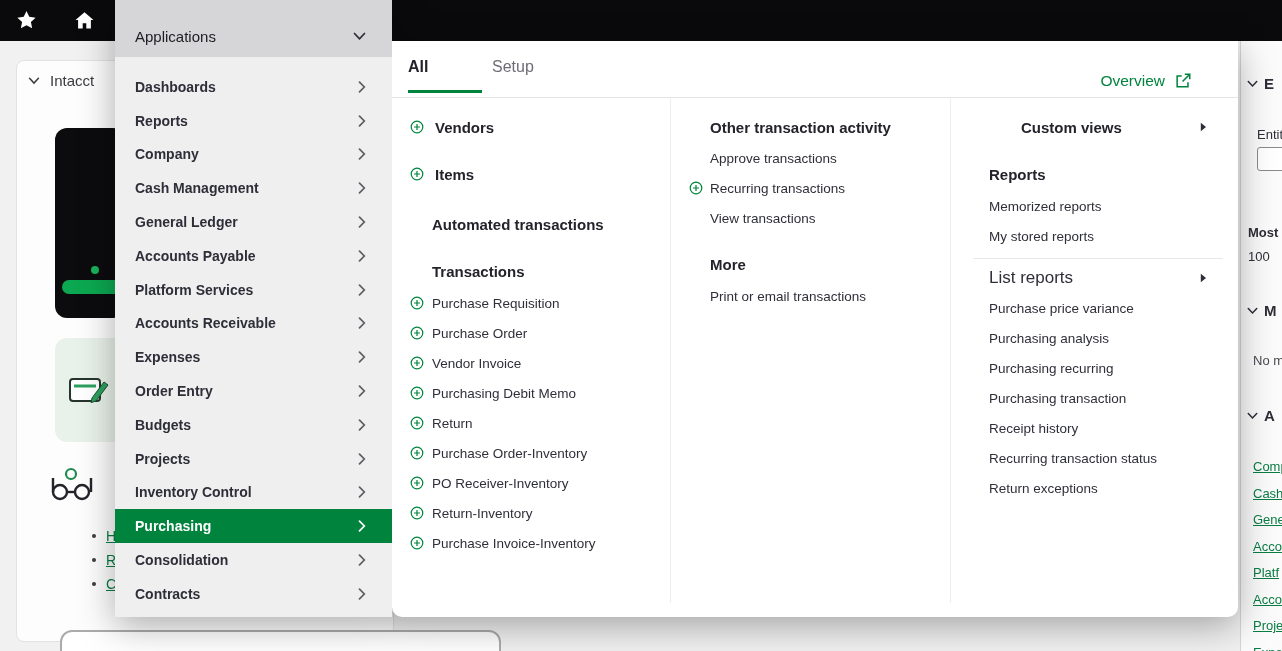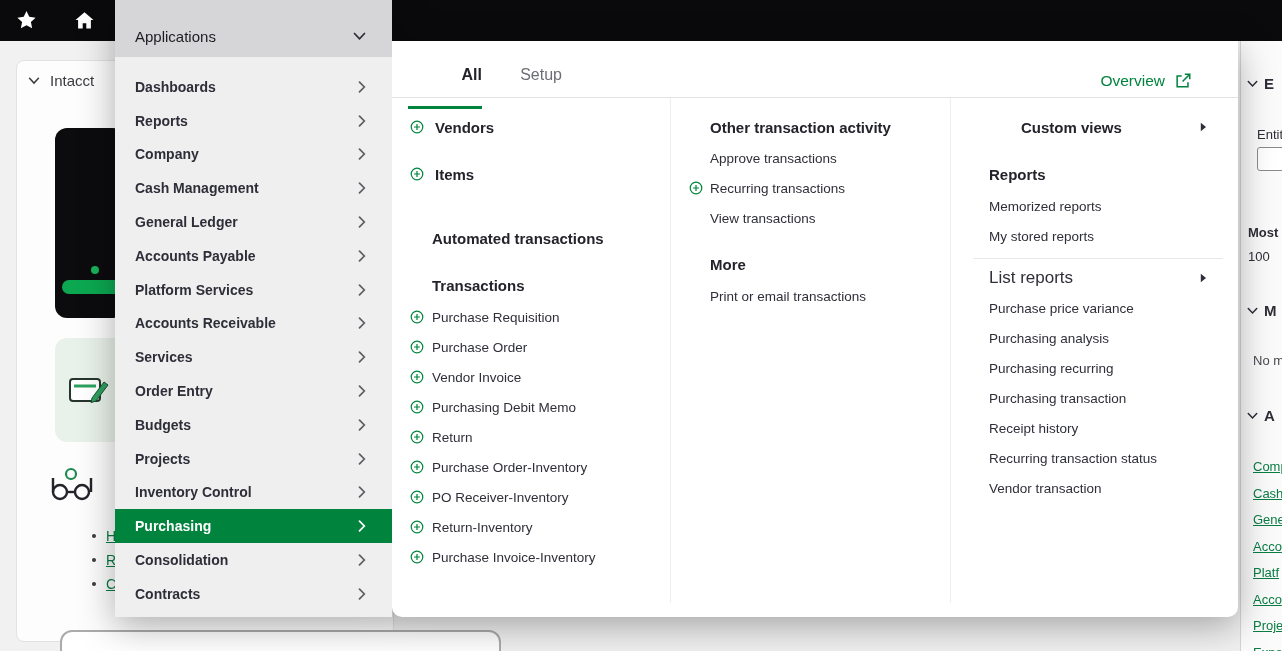--- a/index.html
+++ b/index.html
@@ -56,39 +56,39 @@
   .nav-item{height:33.8px;display:flex;align-items:center;justify-content:space-between;
             padding:0 26px 0 20px;font-size:14px;font-weight:bold;color:#2e2e38;cursor:pointer;white-space:nowrap;}
   .nav-item .chev{color:#5d5e62;}
   .nav-item.active{background:#00843D;color:#ffffff;}
   .nav-item.active .chev{color:#ffffff;}
 
   
   .flyout{position:absolute;left:277px;top:41px;width:846px;height:576px;background:#ffffff;
           border-radius:0 0 10px 10px;}
   .tabs{position:relative;height:56px;border-bottom:1px solid #e4e4e6;}
-  .tab{position:absolute;top:0;height:68px;display:flex;align-items:center;justify-content:flex-end;
+  .tab{position:absolute;top:0;height:52px;display:flex;align-items:center;justify-content:flex-start;
        font-size:16px;cursor:pointer;}
   .tab-all{left:16px;width:74px;font-weight:bold;color:#22222a;}
   .tab-all::after{content:"";position:absolute;left:0;right:0;bottom:0;height:3px;background:#00843D;}
   .tab-setup{left:100px;width:70px;color:#6d6d75;}
   .overview{position:absolute;right:46px;top:12px;height:56px;display:flex;align-items:center;gap:9px;
             color:#00843D;font-size:15.5px;cursor:pointer;}
   .vd{position:absolute;top:57px;bottom:14px;width:1px;background:#eeeeef;}
   .vd1{left:278px;} .vd2{left:558px;}
 
   .col{position:absolute;top:72px;}
   .col1{left:18px;width:262px;} .col2{left:297px;width:262px;} .col3{left:597px;width:234px;}
   .mega{height:28px;display:flex;align-items:center;gap:11px;font-size:15px;font-weight:bold;
         color:#23232b;cursor:pointer;white-space:nowrap;}
   .heading{height:28px;display:flex;align-items:center;font-size:15px;font-weight:bold;color:#23232b;
            white-space:nowrap;}
   .mi{height:30px;display:flex;align-items:center;gap:8px;font-size:13.5px;color:#2f2f39;cursor:pointer;
       white-space:nowrap;}
-  .mb19{margin-bottom:19px;} .mb22{margin-bottom:36px;} .mb3{margin-bottom:3px;} .mb2{margin-bottom:2px;}
+  .mb19{margin-bottom:19px;} .mb22{margin-bottom:22px;} .mb3{margin-bottom:3px;} .mb2{margin-bottom:2px;}
   .mt17{margin-top:17px;}
   .ind1{padding-left:22px;} .ind2{padding-left:21px;}
   .c2 .mi{gap:7px;}
   .cv-row{height:28px;display:flex;align-items:center;justify-content:space-between;padding-right:16px;
           font-size:15px;font-weight:bold;color:#23232b;cursor:pointer;margin-left:32px;}
   .lr-row{height:30px;display:flex;align-items:center;justify-content:space-between;padding-right:16px;
           font-size:17px;color:#2f2f39;cursor:pointer;}
   .c3-div{border-top:1px solid #e8e8ea;margin:7px 0 4px -16px;width:250px;height:0;}
 </style>
 </head>
@@ -244,21 +244,21 @@
               <path d="M1.5 1.2L6.3 6l-4.8 4.8" fill="none" stroke="currentColor" stroke-width="1.7" stroke-linecap="round"></path>
             </svg>
           </div>
         <div class="nav-item">
             <span>Accounts Receivable</span>
             <svg class="chev" width="8" height="12" viewBox="0 0 8 12">
               <path d="M1.5 1.2L6.3 6l-4.8 4.8" fill="none" stroke="currentColor" stroke-width="1.7" stroke-linecap="round"></path>
             </svg>
           </div>
         <div class="nav-item">
-            <span>Services</span>
+            <span>Expenses</span>
             <svg class="chev" width="8" height="12" viewBox="0 0 8 12">
               <path d="M1.5 1.2L6.3 6l-4.8 4.8" fill="none" stroke="currentColor" stroke-width="1.7" stroke-linecap="round"></path>
             </svg>
           </div>
         <div class="nav-item">
             <span>Order Entry</span>
             <svg class="chev" width="8" height="12" viewBox="0 0 8 12">
               <path d="M1.5 1.2L6.3 6l-4.8 4.8" fill="none" stroke="currentColor" stroke-width="1.7" stroke-linecap="round"></path>
             </svg>
           </div>
@@ -437,19 +437,19 @@
           <svg width="7" height="10" viewBox="0 0 7 10">
               <path d="M0.8 0.8L6 5 0.8 9.2z" fill="#2e2e38"></path>
             </svg>
         </div>
         <div class="mi">Purchase price variance</div>
         <div class="mi">Purchasing analysis</div>
         <div class="mi">Purchasing recurring</div>
         <div class="mi">Purchasing transaction</div>
         <div class="mi">Receipt history</div>
         <div class="mi">Recurring transaction status</div>
-        <div class="mi">Vendor transaction</div>
+        <div class="mi">Return exceptions</div>
       </div>
 
     </div>
   </div>
 
 </div>
 
 </body></html>

